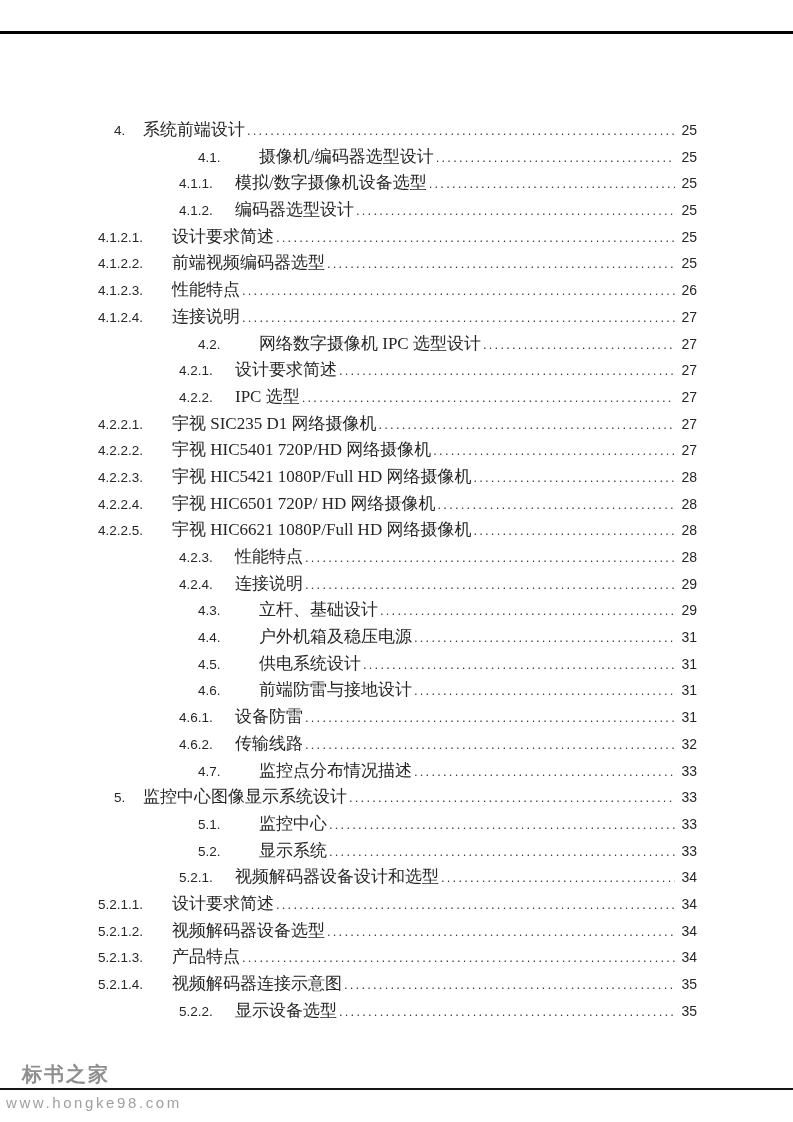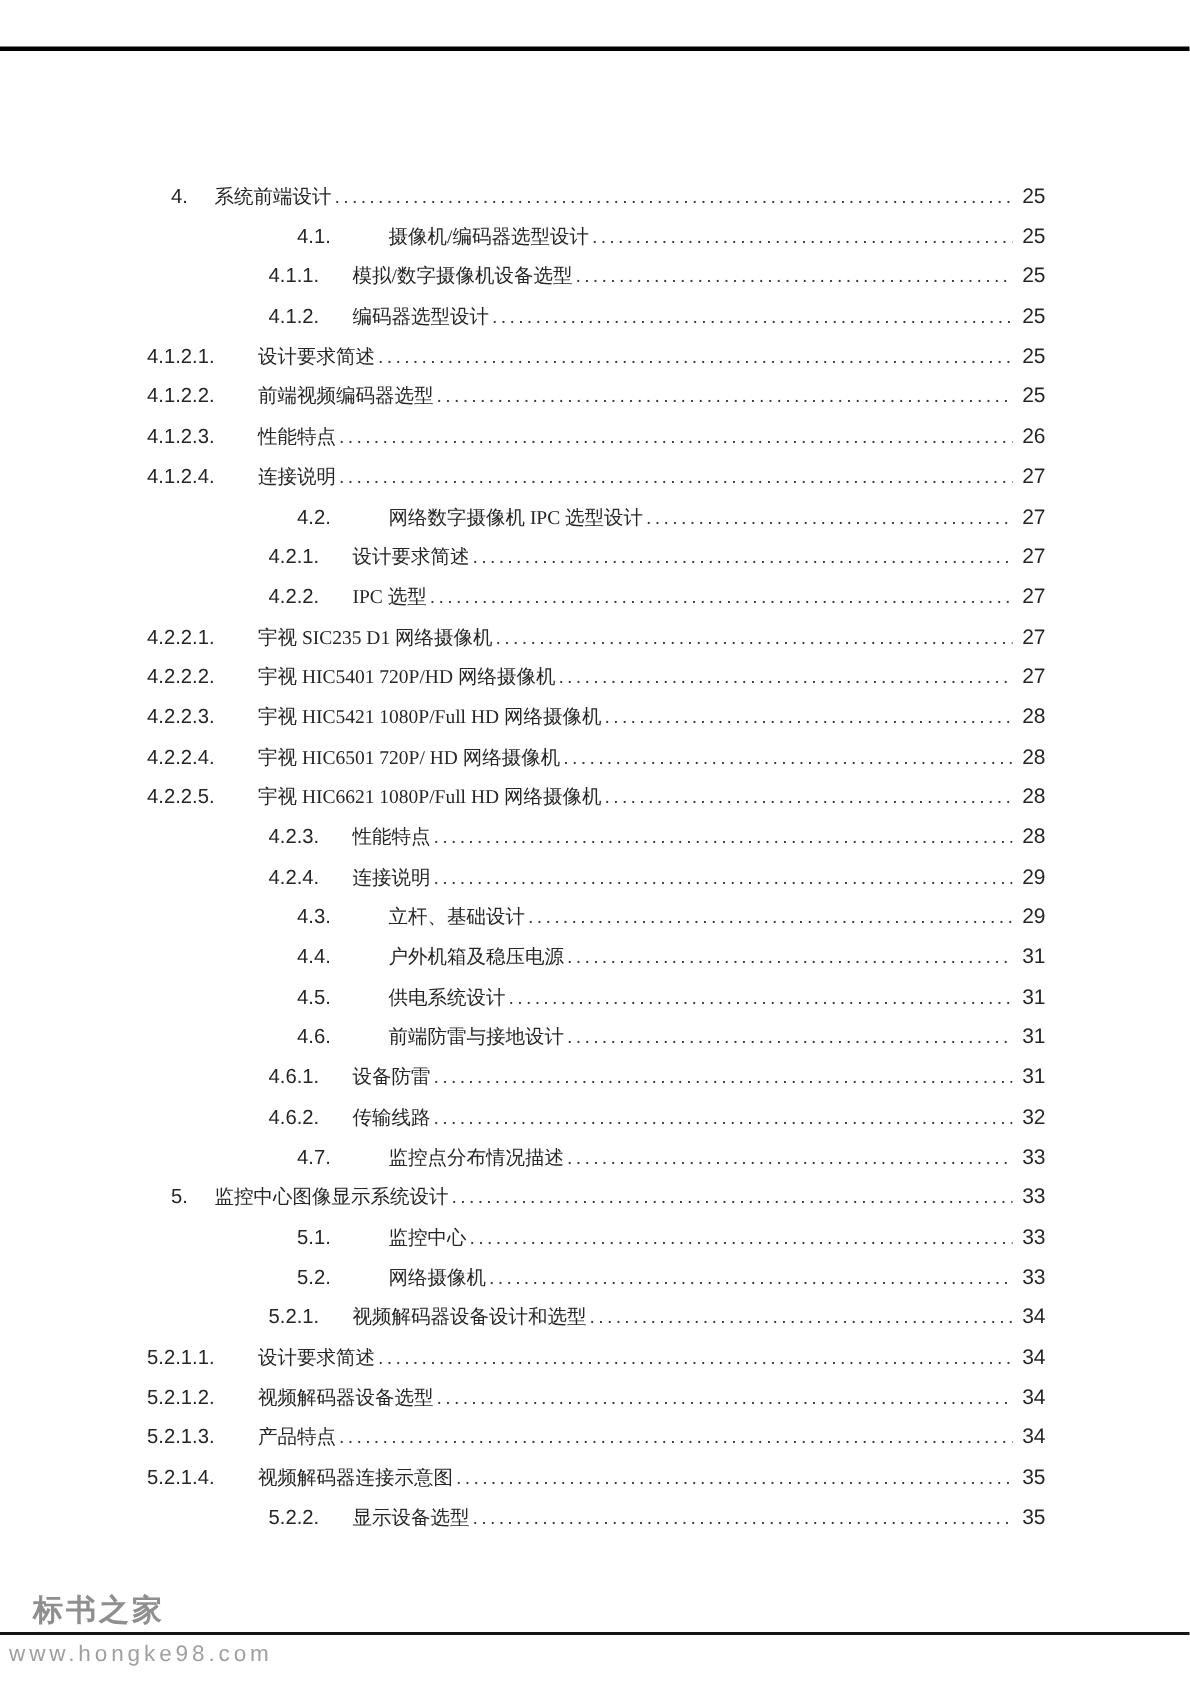--- a/index.html
+++ b/index.html
@@ -41,21 +41,21 @@
     white-space: nowrap;
   }
   .row .num {
     flex: 0 0 auto;
     font-family: "Liberation Sans", sans-serif;
     font-size: 13.5px;
   }
   .row .title {
     flex: 0 0 auto;
     font-family: "Liberation Serif", "DejaVu Serif", serif;
-    font-size: 13px;
+    font-size: 17px;
   }
   .row .leader {
     flex: 1 1 auto;
     overflow: hidden;
     padding: 0 3px 0 2px;
     color: #3a3a3a;
     font-size: 13px;
     letter-spacing: 2.2px;
   }
   .row .leader::after {
@@ -299,21 +299,21 @@
 
   <div class="row lvl2">
     <span class="num">5.1.</span>
     <span class="title">监控中心</span>
     <span class="leader"></span>
     <span class="page">33</span>
   </div>
 
   <div class="row lvl2">
     <span class="num">5.2.</span>
-    <span class="title">网络摄像机</span>
+    <span class="title">显示系统</span>
     <span class="leader"></span>
     <span class="page">33</span>
   </div>
 
   <div class="row lvl3">
     <span class="num">5.2.1.</span>
     <span class="title">视频解码器设备设计和选型</span>
     <span class="leader"></span>
     <span class="page">34</span>
   </div>

